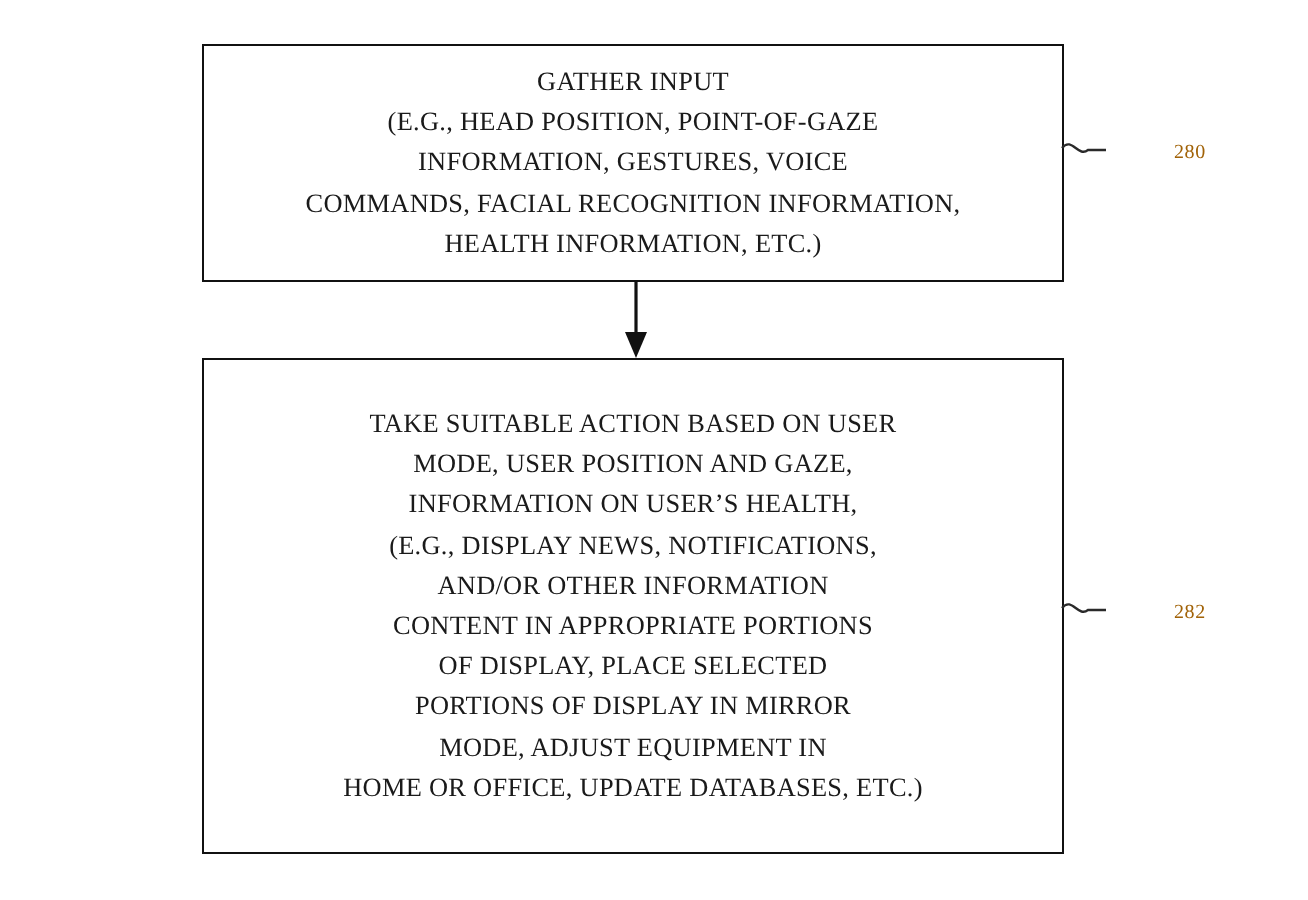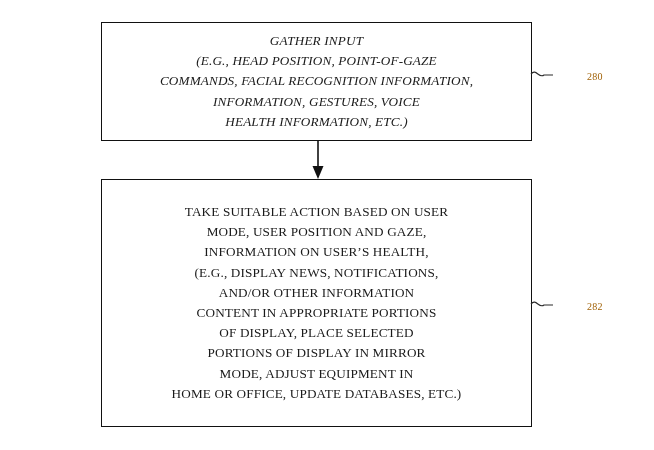--- a/index.html
+++ b/index.html
@@ -32,21 +32,20 @@
     flex-direction: column;
     align-items: center;
     justify-content: center;
   }
 
   #box-gather-input {
     left: 101px;
     top: 22px;
     width: 431px;
     height: 119px;
-    font-style: italic;
   }
 
   #box-take-action {
     left: 101px;
     top: 179px;
     width: 431px;
     height: 248px;
   }
 
   .box-text {
@@ -106,22 +105,22 @@
   }
 </style>
 </head>
 <body>
 
 <div id="diagram-canvas">
 
   <div class="flow-box" id="box-gather-input">
     <div class="box-text">GATHER INPUT</div>
     <div class="box-text">(E.G., HEAD POSITION, POINT-OF-GAZE</div>
+    <div class="box-text">INFORMATION, GESTURES, VOICE</div>
     <div class="box-text">COMMANDS, FACIAL RECOGNITION INFORMATION,</div>
-    <div class="box-text">INFORMATION, GESTURES, VOICE</div>
     <div class="box-text">HEALTH INFORMATION, ETC.)</div>
   </div>
 
   <svg class="leader-svg" id="leader-280" viewBox="0 0 26 22">
     <path d="M1,8 C6,2 9,13 14,9 L23,9" fill="none" stroke="#2a2a2a" stroke-width="1.2"></path>
   </svg>
   <div class="ref-label" id="ref-label-280">280</div>
 
   <svg id="connector-arrow" viewBox="0 0 26 42">
     <line x1="13" y1="1" x2="13" y2="31" stroke="#111111" stroke-width="1.6"></line>

